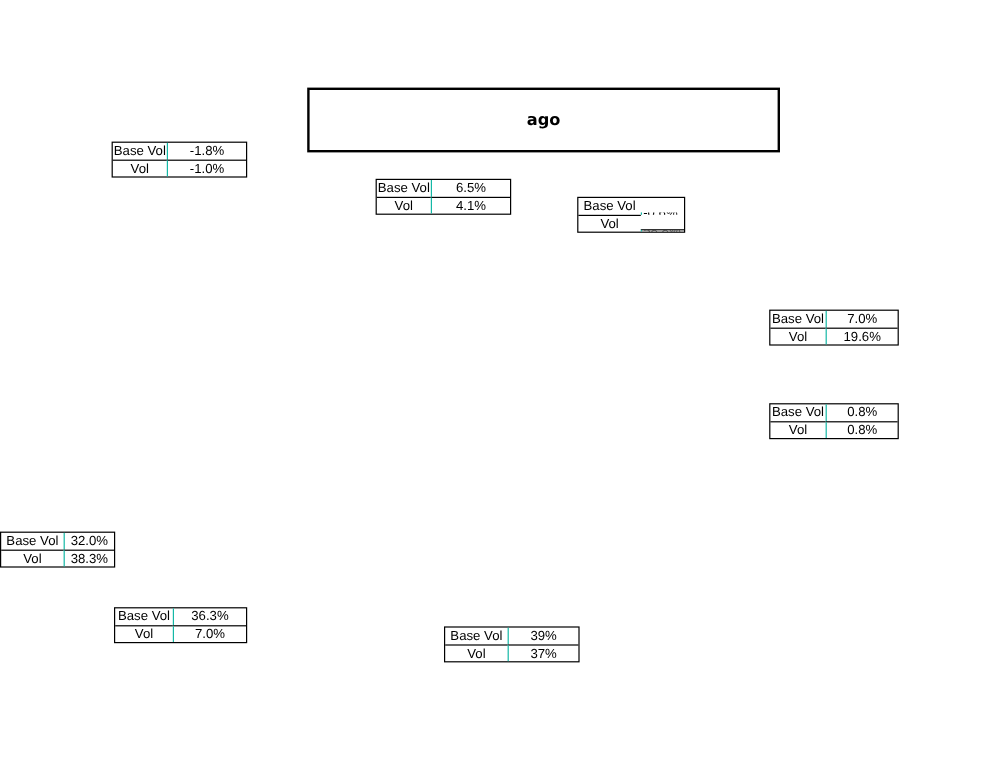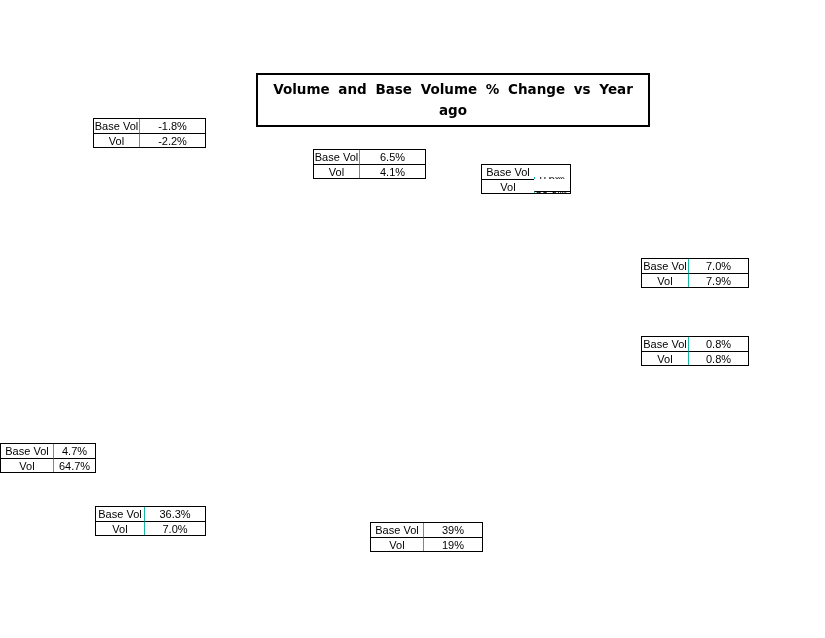--- a/index.html
+++ b/index.html
@@ -68,73 +68,72 @@
 
   
   .t3 .value { justify-content: flex-start; padding-left: 1px; margin-top: 12px; }
 </style>
 </head>
 <body>
 
 <div class="page">
 
   <div class="title-box">
-    <div>Volume and Base Volume % Change vs Year</div>
     <div>ago</div>
   </div>
 
   <div class="dl t1">
     <div class="c label">Base Vol</div>
     <div class="c value">-1.8%</div>
     <div class="c label">Vol</div>
-    <div class="c value">-2.2%</div>
+    <div class="c value">-1.0%</div>
   </div>
 
   <div class="dl t2">
     <div class="c label">Base Vol</div>
     <div class="c value">6.5%</div>
     <div class="c label">Vol</div>
     <div class="c value">4.1%</div>
   </div>
 
   <div class="dl t3">
     <div class="c label">Base Vol</div>
     <div class="c value">-0.6%</div>
     <div class="c label">Vol</div>
     <div class="c value">58.8%</div>
   </div>
 
   <div class="dl t4">
     <div class="c label">Base Vol</div>
     <div class="c value">7.0%</div>
     <div class="c label">Vol</div>
-    <div class="c value">7.9%</div>
+    <div class="c value">19.6%</div>
   </div>
 
   <div class="dl t5">
     <div class="c label">Base Vol</div>
     <div class="c value">0.8%</div>
     <div class="c label">Vol</div>
     <div class="c value">0.8%</div>
   </div>
 
   <div class="dl t6">
     <div class="c label">Base Vol</div>
-    <div class="c value">4.7%</div>
+    <div class="c value">32.0%</div>
     <div class="c label">Vol</div>
-    <div class="c value">64.7%</div>
+    <div class="c value">38.3%</div>
   </div>
 
   <div class="dl t7">
     <div class="c label">Base Vol</div>
     <div class="c value">36.3%</div>
     <div class="c label">Vol</div>
     <div class="c value">7.0%</div>
   </div>
 
   <div class="dl t8">
     <div class="c label">Base Vol</div>
     <div class="c value">39%</div>
     <div class="c label">Vol</div>
-    <div class="c value">19%</div>
+    <div class="c value">37%</div>
   </div>
 
 </div>
 
 </body></html>

